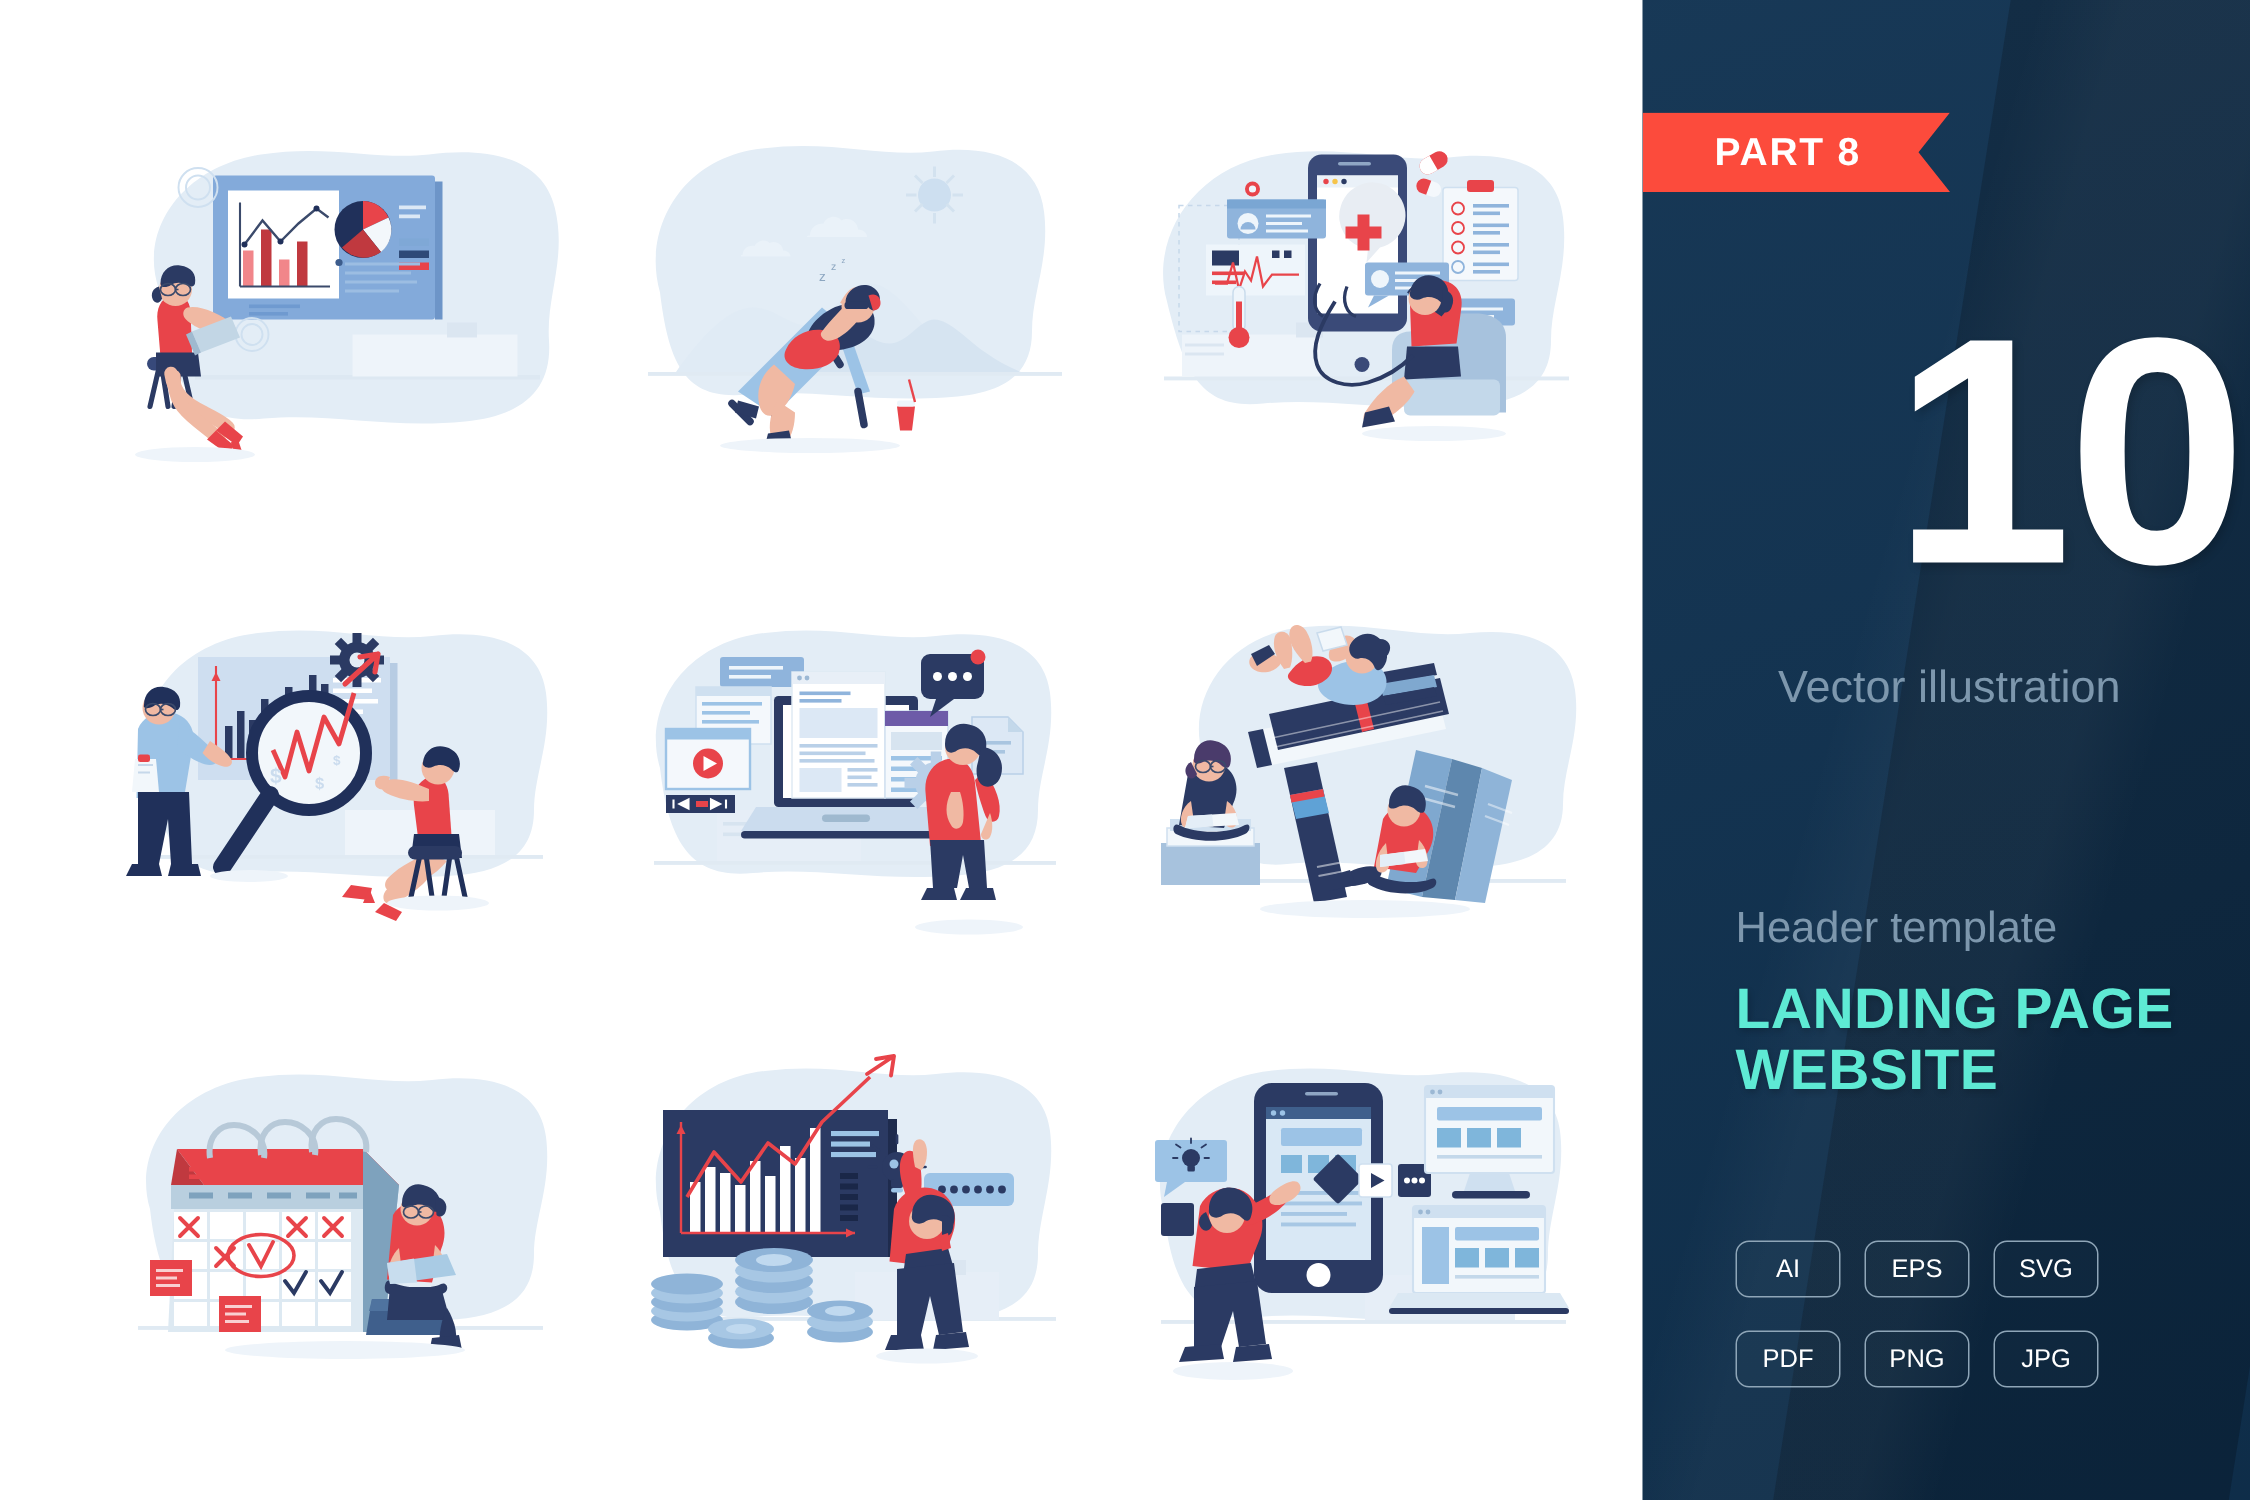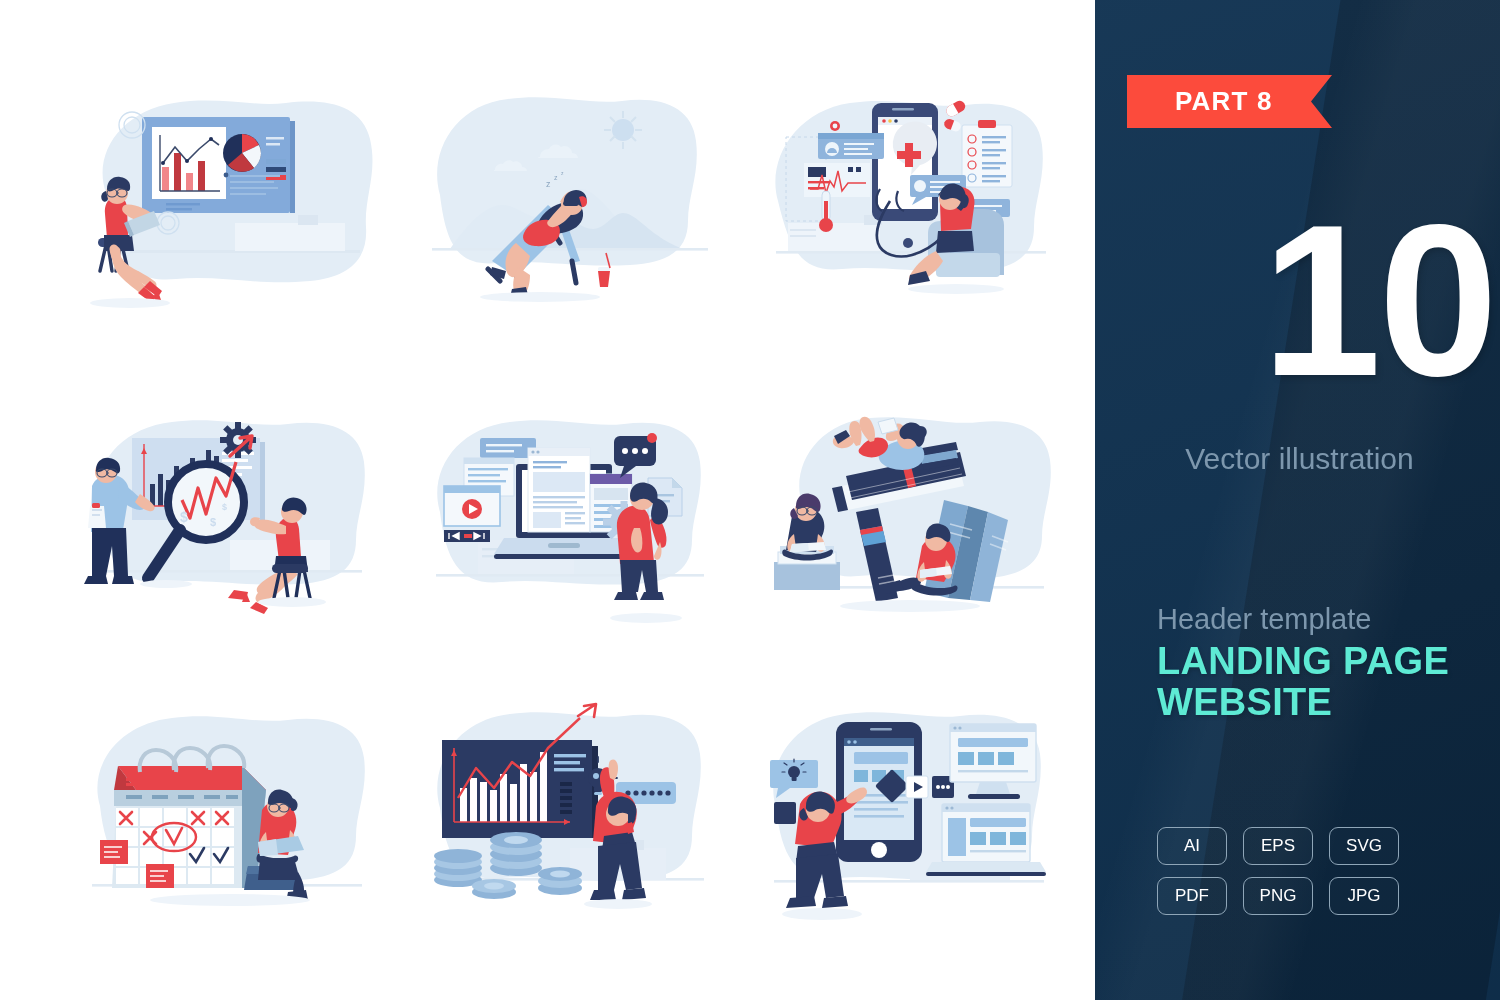--- a/index.html
+++ b/index.html
@@ -42,21 +42,20 @@
   }
 
   
   .ribbon {
     position:absolute; left:0; top:75px; width:205px; height:53px;
     background:#fc4b3c;
     display:flex; align-items:center; justify-content:flex-start;
     clip-path:polygon(0 0, 100% 0, 100% 0, calc(100% - 21px) 50%, 100% 100%, 100% 100%, 0 100%);
     padding-left:48px;
     z-index:4;
-    margin-left:32px;
   }
   .ribbon-label {
     color:#ffffff; font-size:26px; font-weight:bold; letter-spacing:1.2px;
     white-space:nowrap;
   }
 
   .big-number {
     position:absolute; left:60px; top:200px; width:340px;
     color:#ffffff; font-size:215px; line-height:0.94; font-weight:bold;
     letter-spacing:-3px; text-align:right; z-index:3;
@@ -65,30 +64,30 @@
   .subtitle {
     position:absolute; left:2px; top:442px; width:405px; text-align:center;
     color:#7d97ad; font-size:30px; font-weight:normal; z-index:3;
   }
 
   .block-header {
     position:absolute; left:62px; top:602px; z-index:3;
   }
   .block-header .kicker {
     color:#7d97ad; font-size:29px; font-weight:normal; line-height:1.2;
-    margin-bottom:4px;
+    margin-bottom:16px;
   }
   .block-header .title {
     color:#5eead4; font-size:38px; font-weight:bold; line-height:1.08;
     letter-spacing:0.3px; text-shadow:1px 2px 4px rgba(0,0,0,0.2);
   }
 
   .formats {
     position:absolute; left:62px; top:827px; width:290px; z-index:3;
-    display:flex; flex-wrap:wrap; gap:12px 16px;text-align:center;
+    display:flex; flex-wrap:wrap; gap:22px 16px;text-align:center;
   }
   .fmt {
     width:70px; height:38px; border:1.4px solid #8fa6b8; border-radius:9px;
     display:flex; align-items:center; justify-content:center;
     color:#ffffff; font-size:17px; font-weight:normal;
     background:rgba(255,255,255,0.015);
   }
 </style>
 </head>
 <body>

